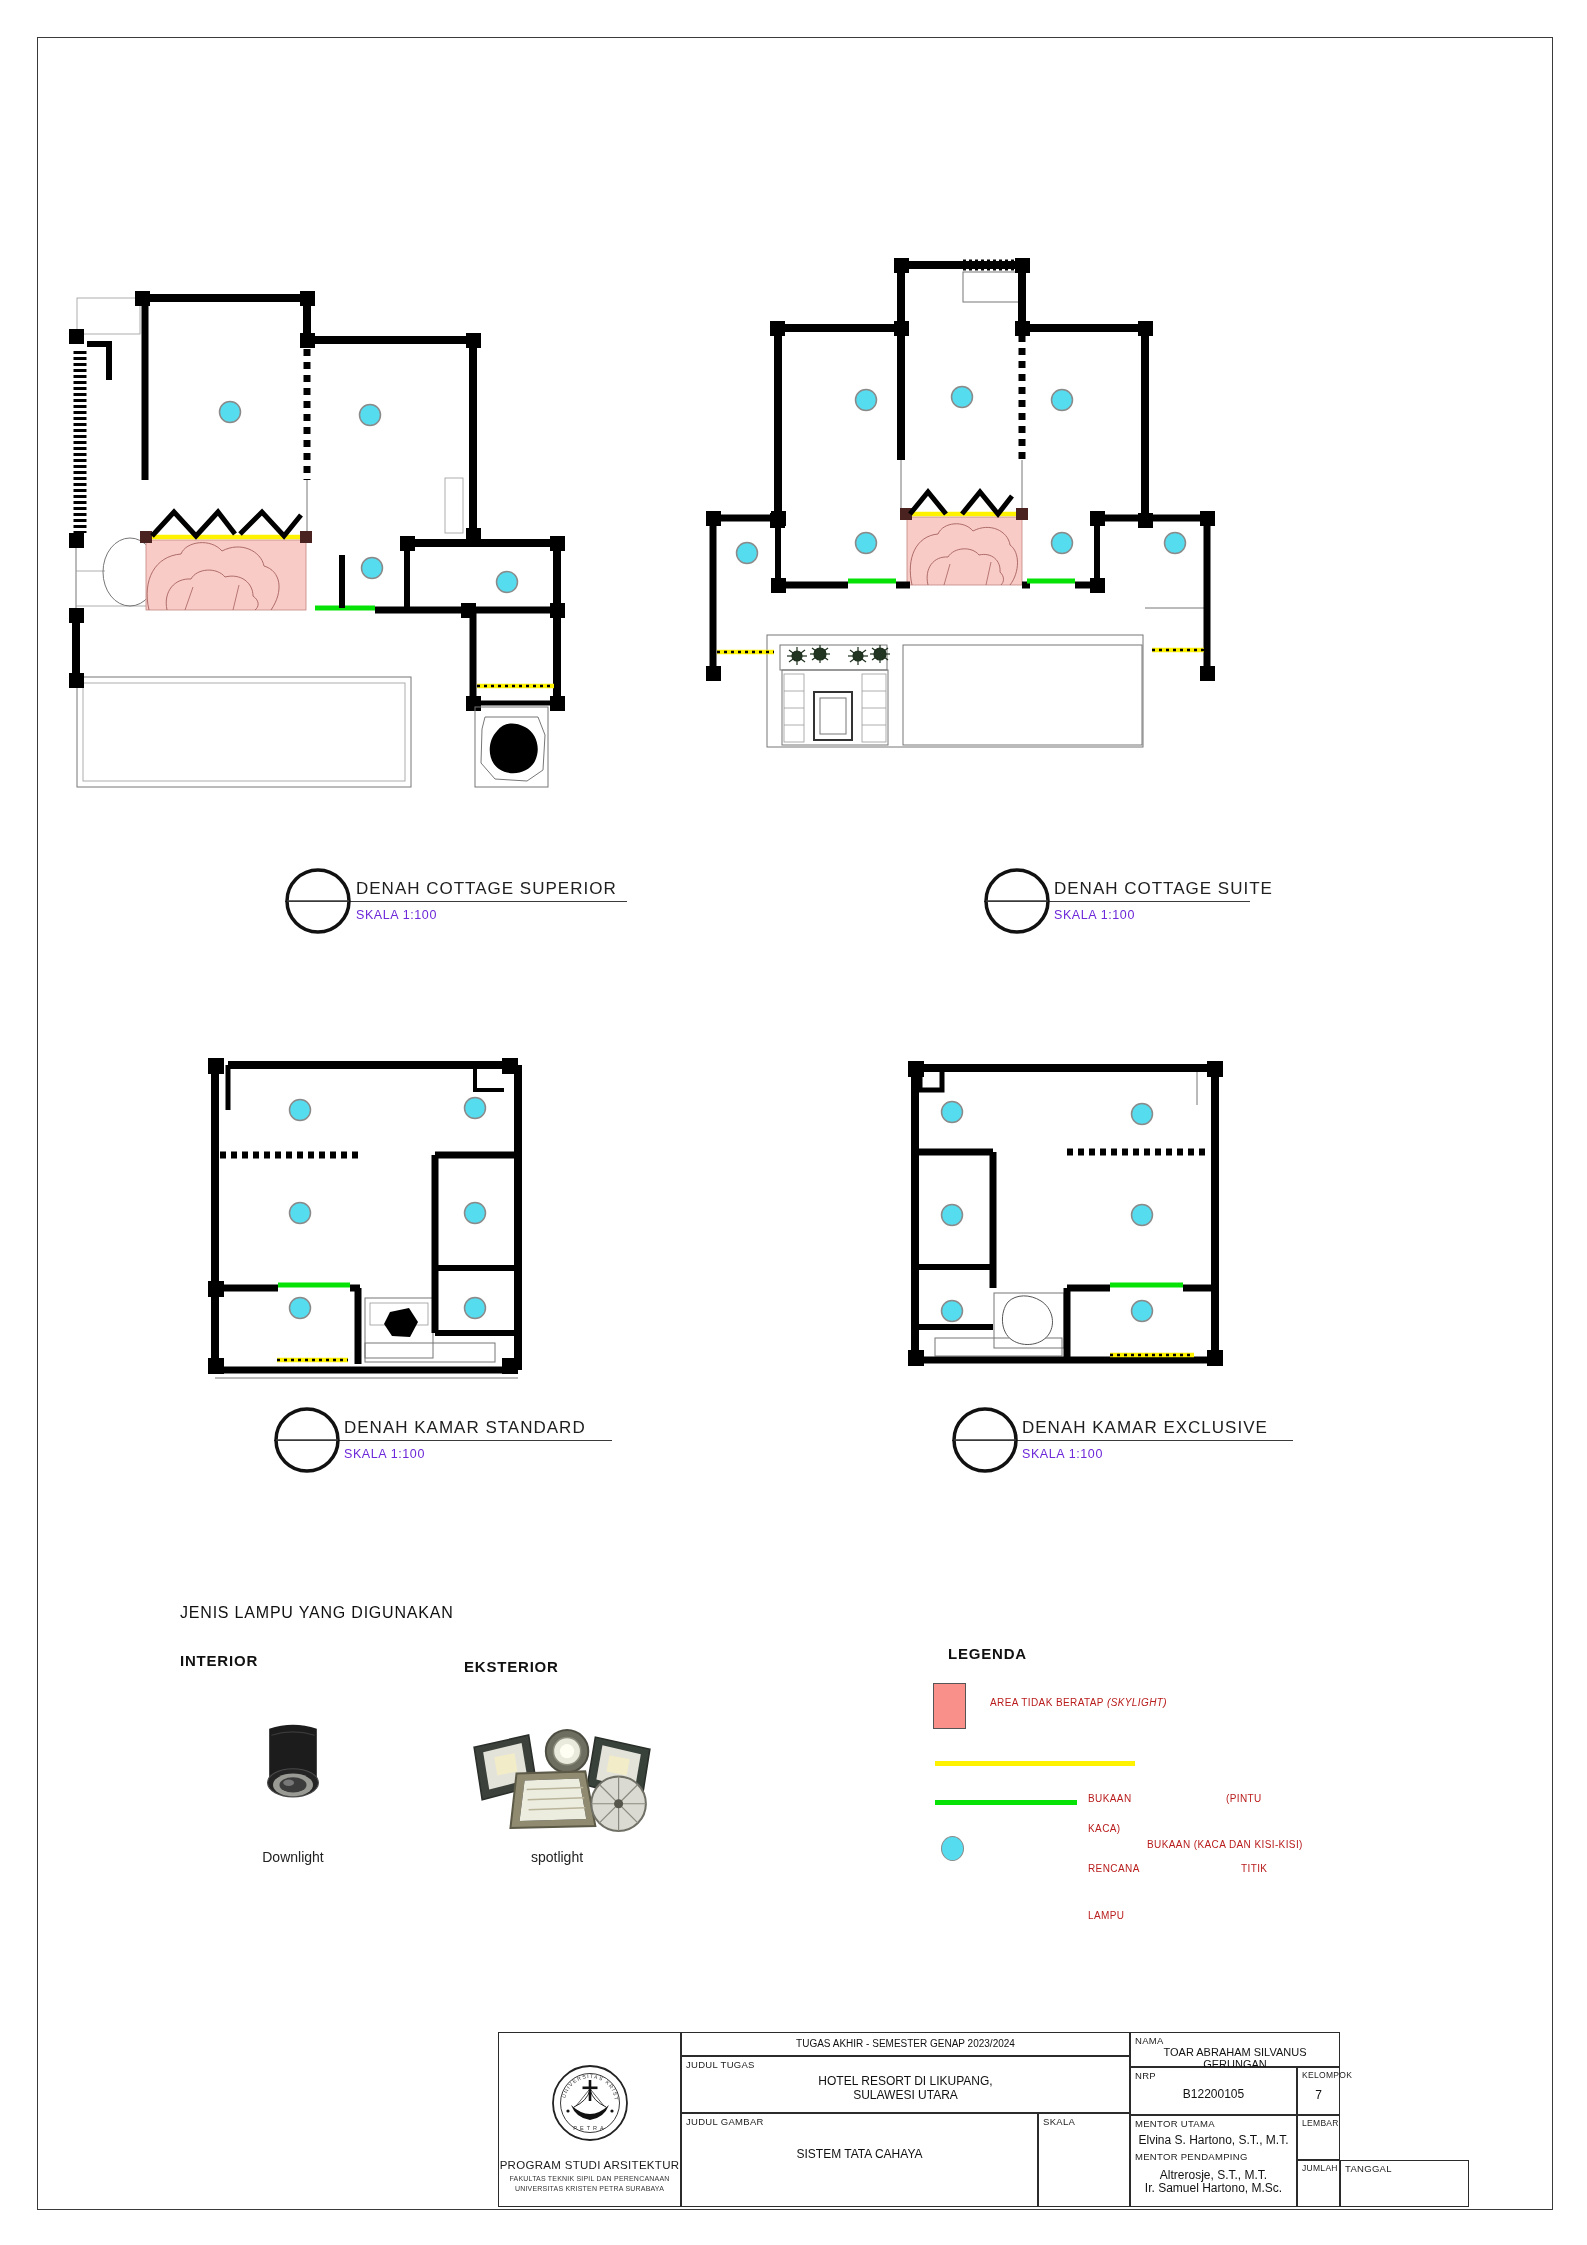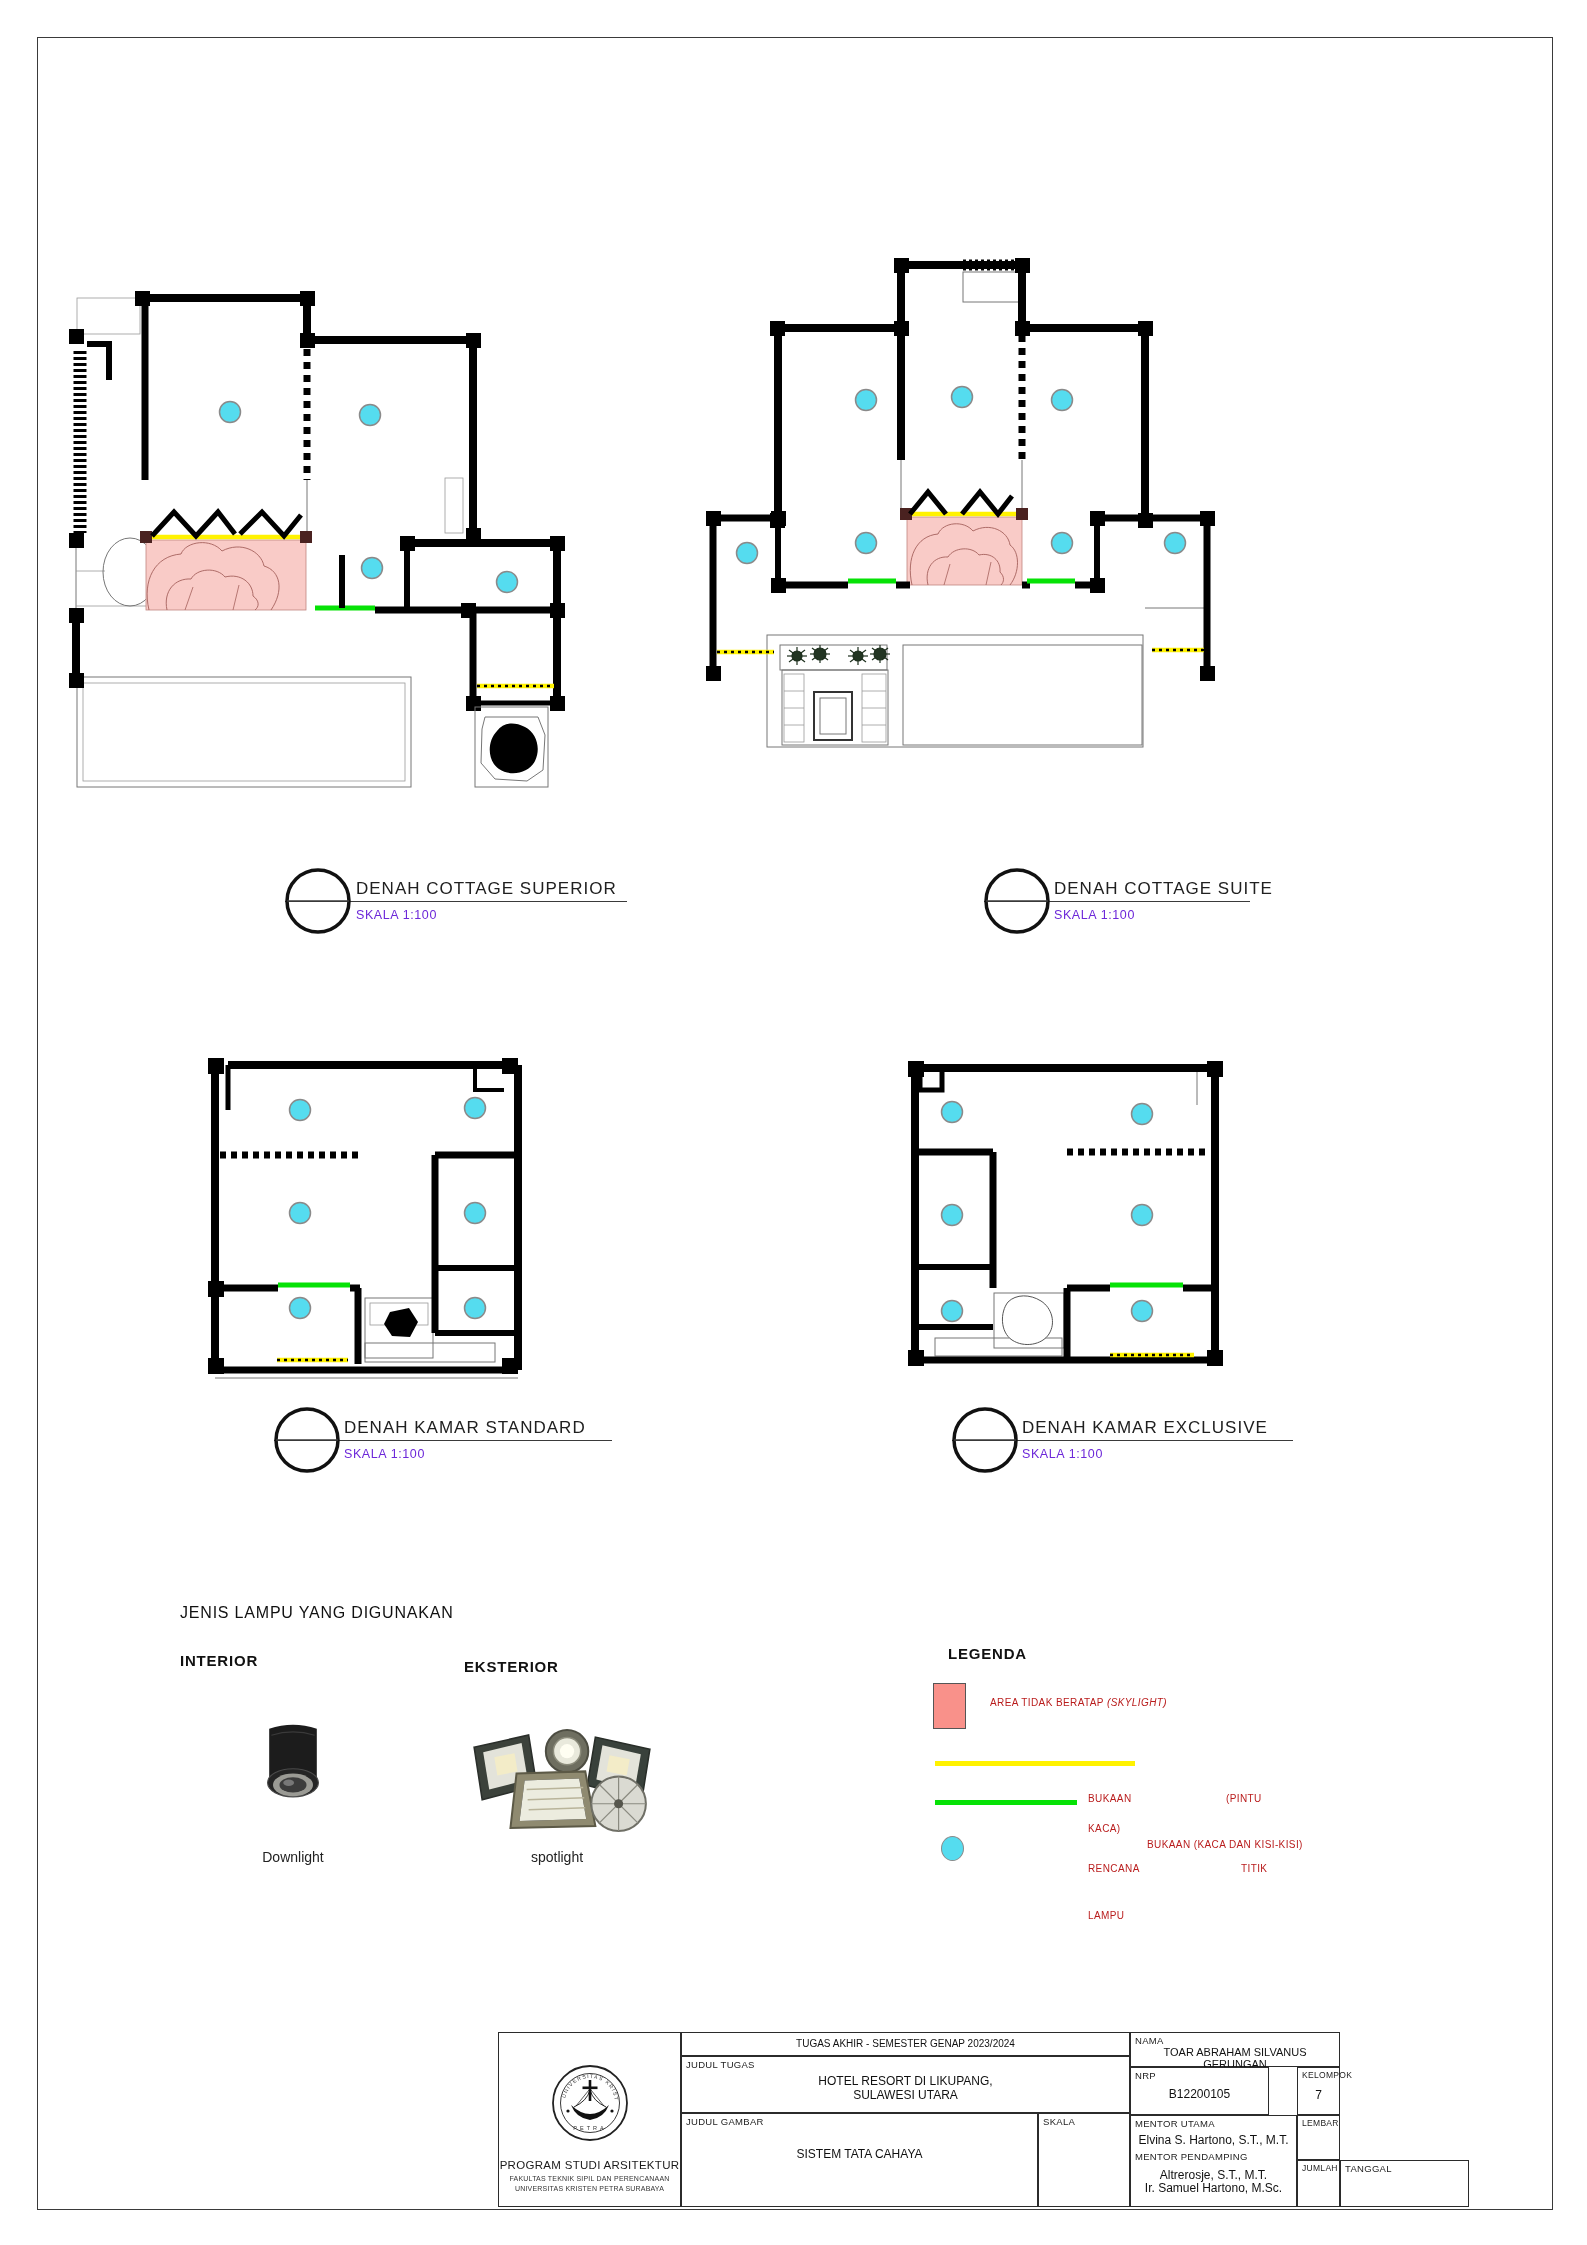--- a/index.html
+++ b/index.html
@@ -468,21 +468,21 @@
 
     <div class="cell" style="left:540px;top:81px;width:92px;height:94px">
       <div class="cl">SKALA</div>
     </div>
 
     <div class="cell" style="left:632px;top:0;width:210px;height:35px">
       <div class="cl">NAMA</div>
       <div class="cv" style="top:13px;font-size:11px">TOAR ABRAHAM SILVANUS GERUNGAN</div>
     </div>
 
-    <div class="cell" style="left:632px;top:35px;width:139px;height:48px">
+    <div class="cell" style="left:632px;top:35px;width:167px;height:48px">
       <div class="cl">NRP</div>
       <div class="cv" style="top:19px">B12200105</div>
     </div>
 
     <div class="cell" style="left:799px;top:35px;width:43px;height:48px">
       <div class="cl" style="font-size:8.5px">KELOMPOK</div>
       <div class="cv" style="top:20px">7</div>
     </div>
 
     <div class="cell" style="left:632px;top:83px;width:167px;height:92px">

